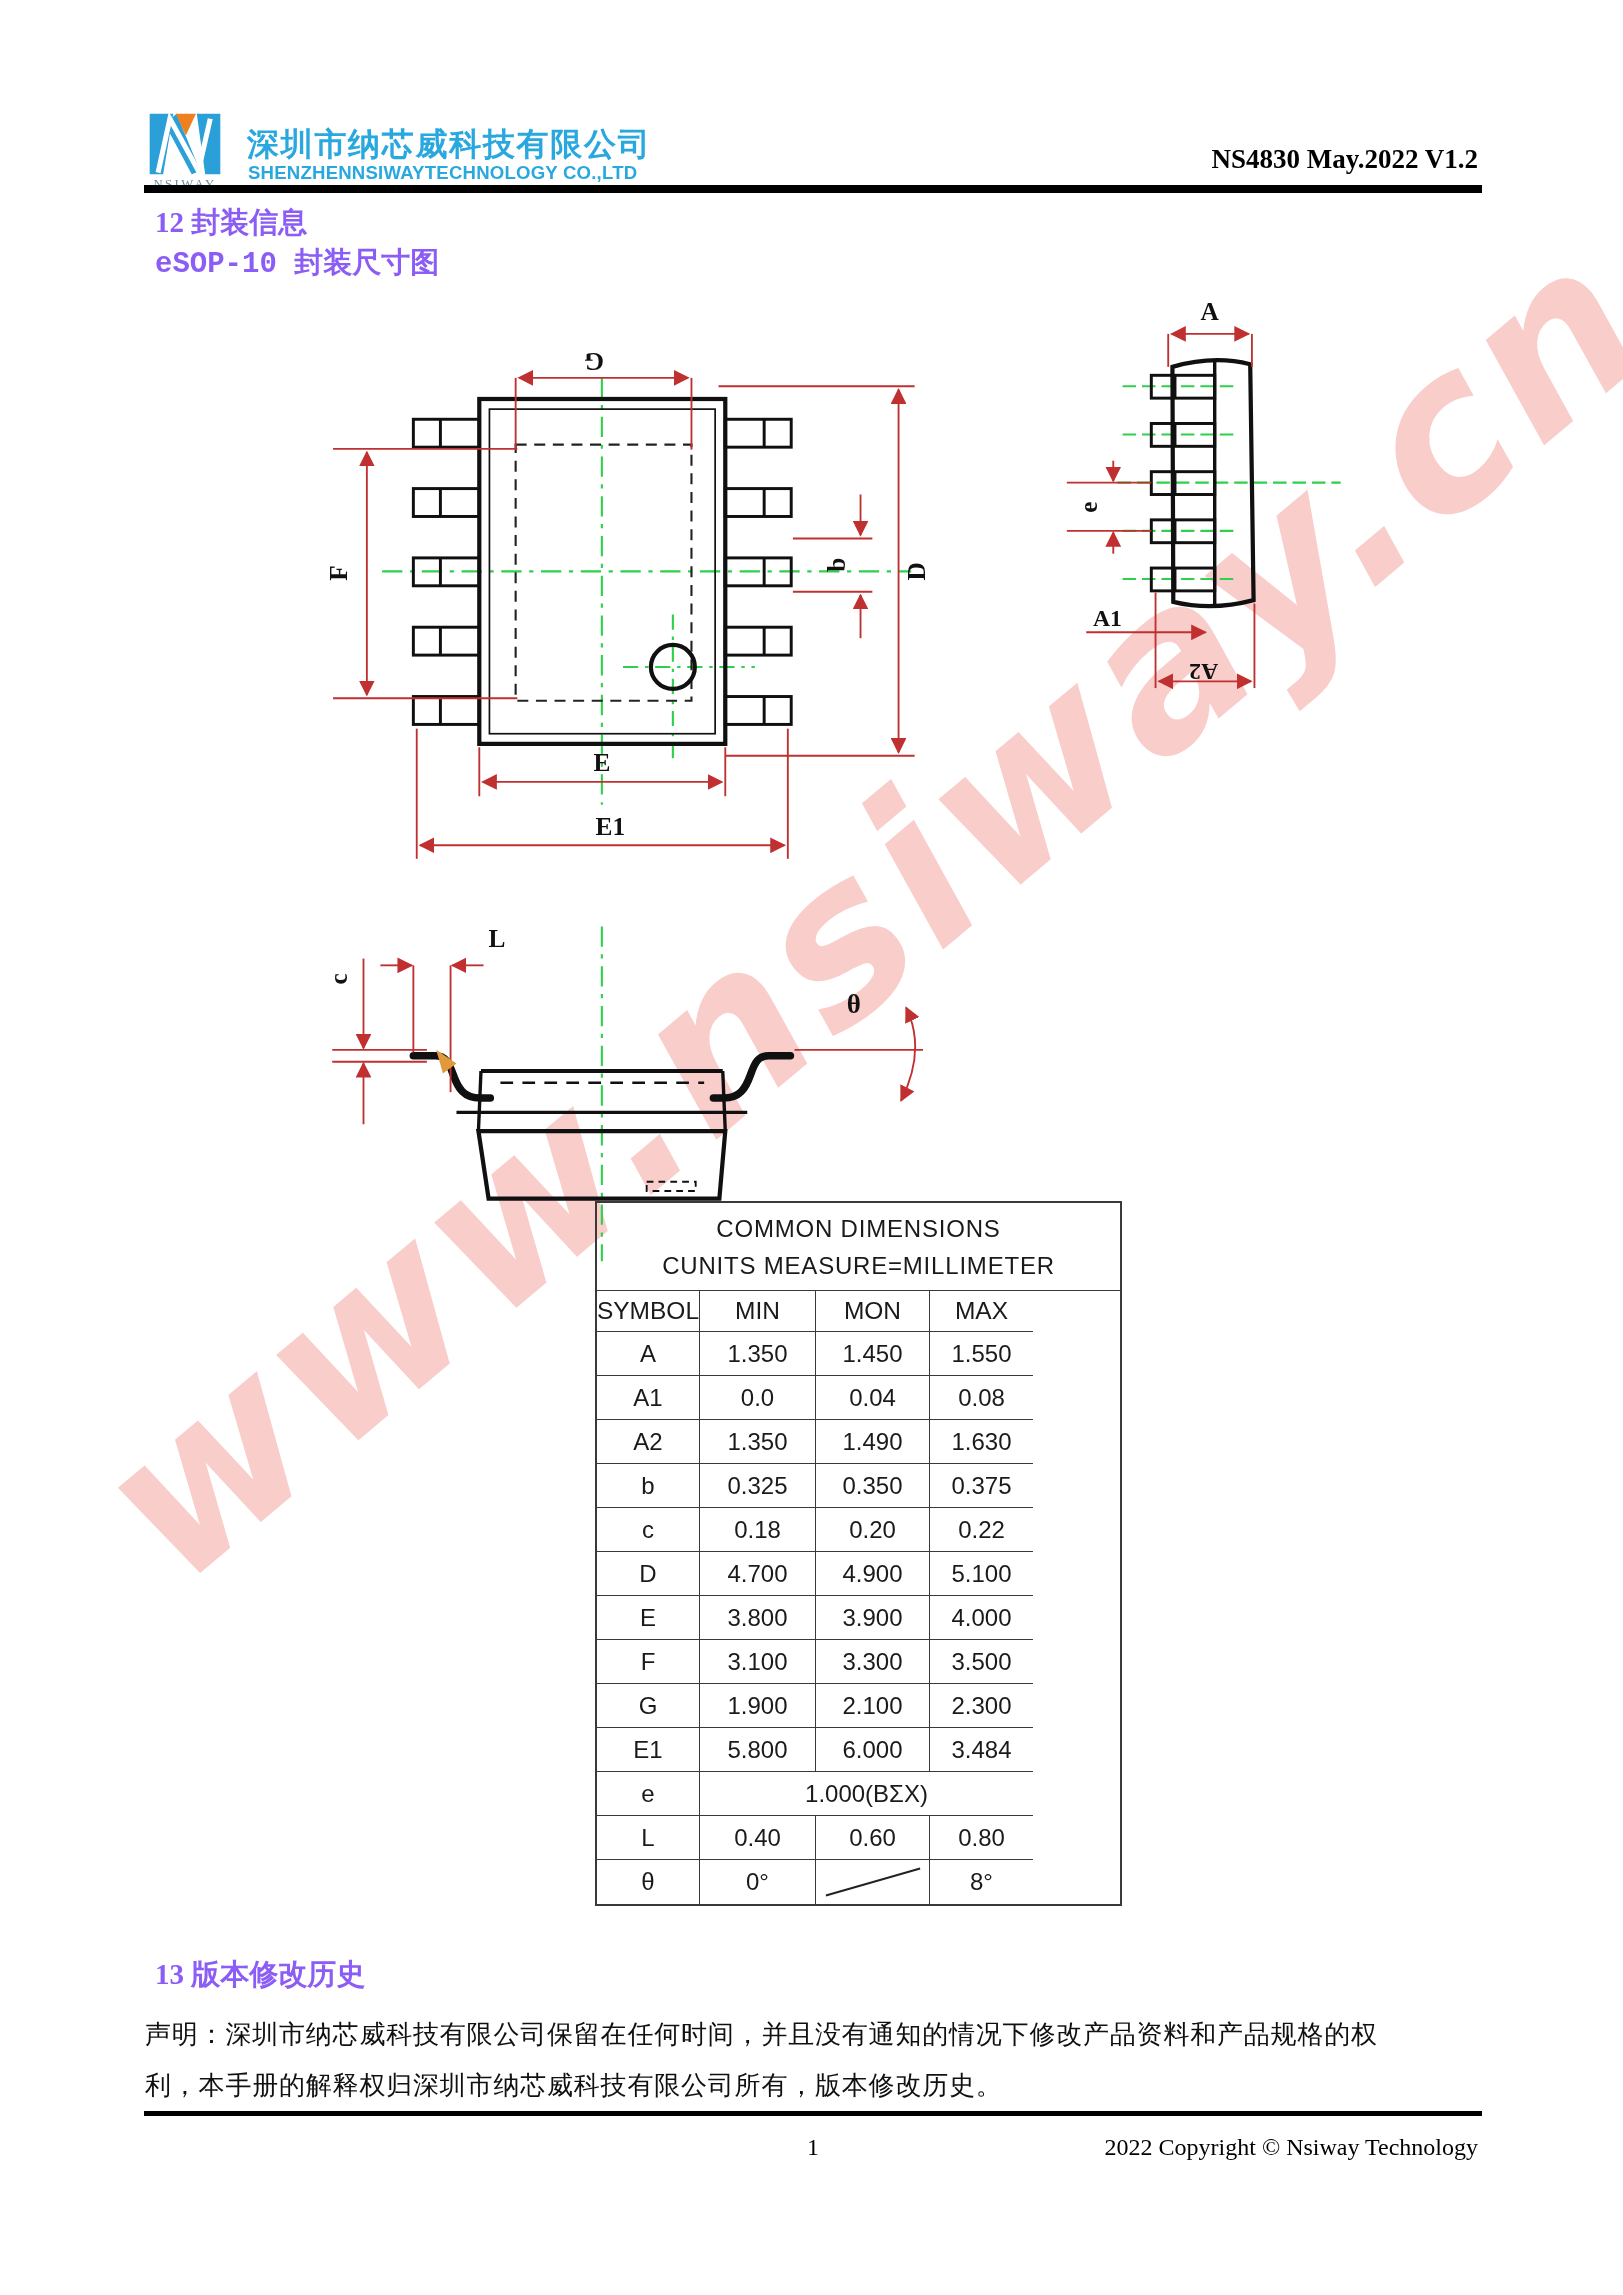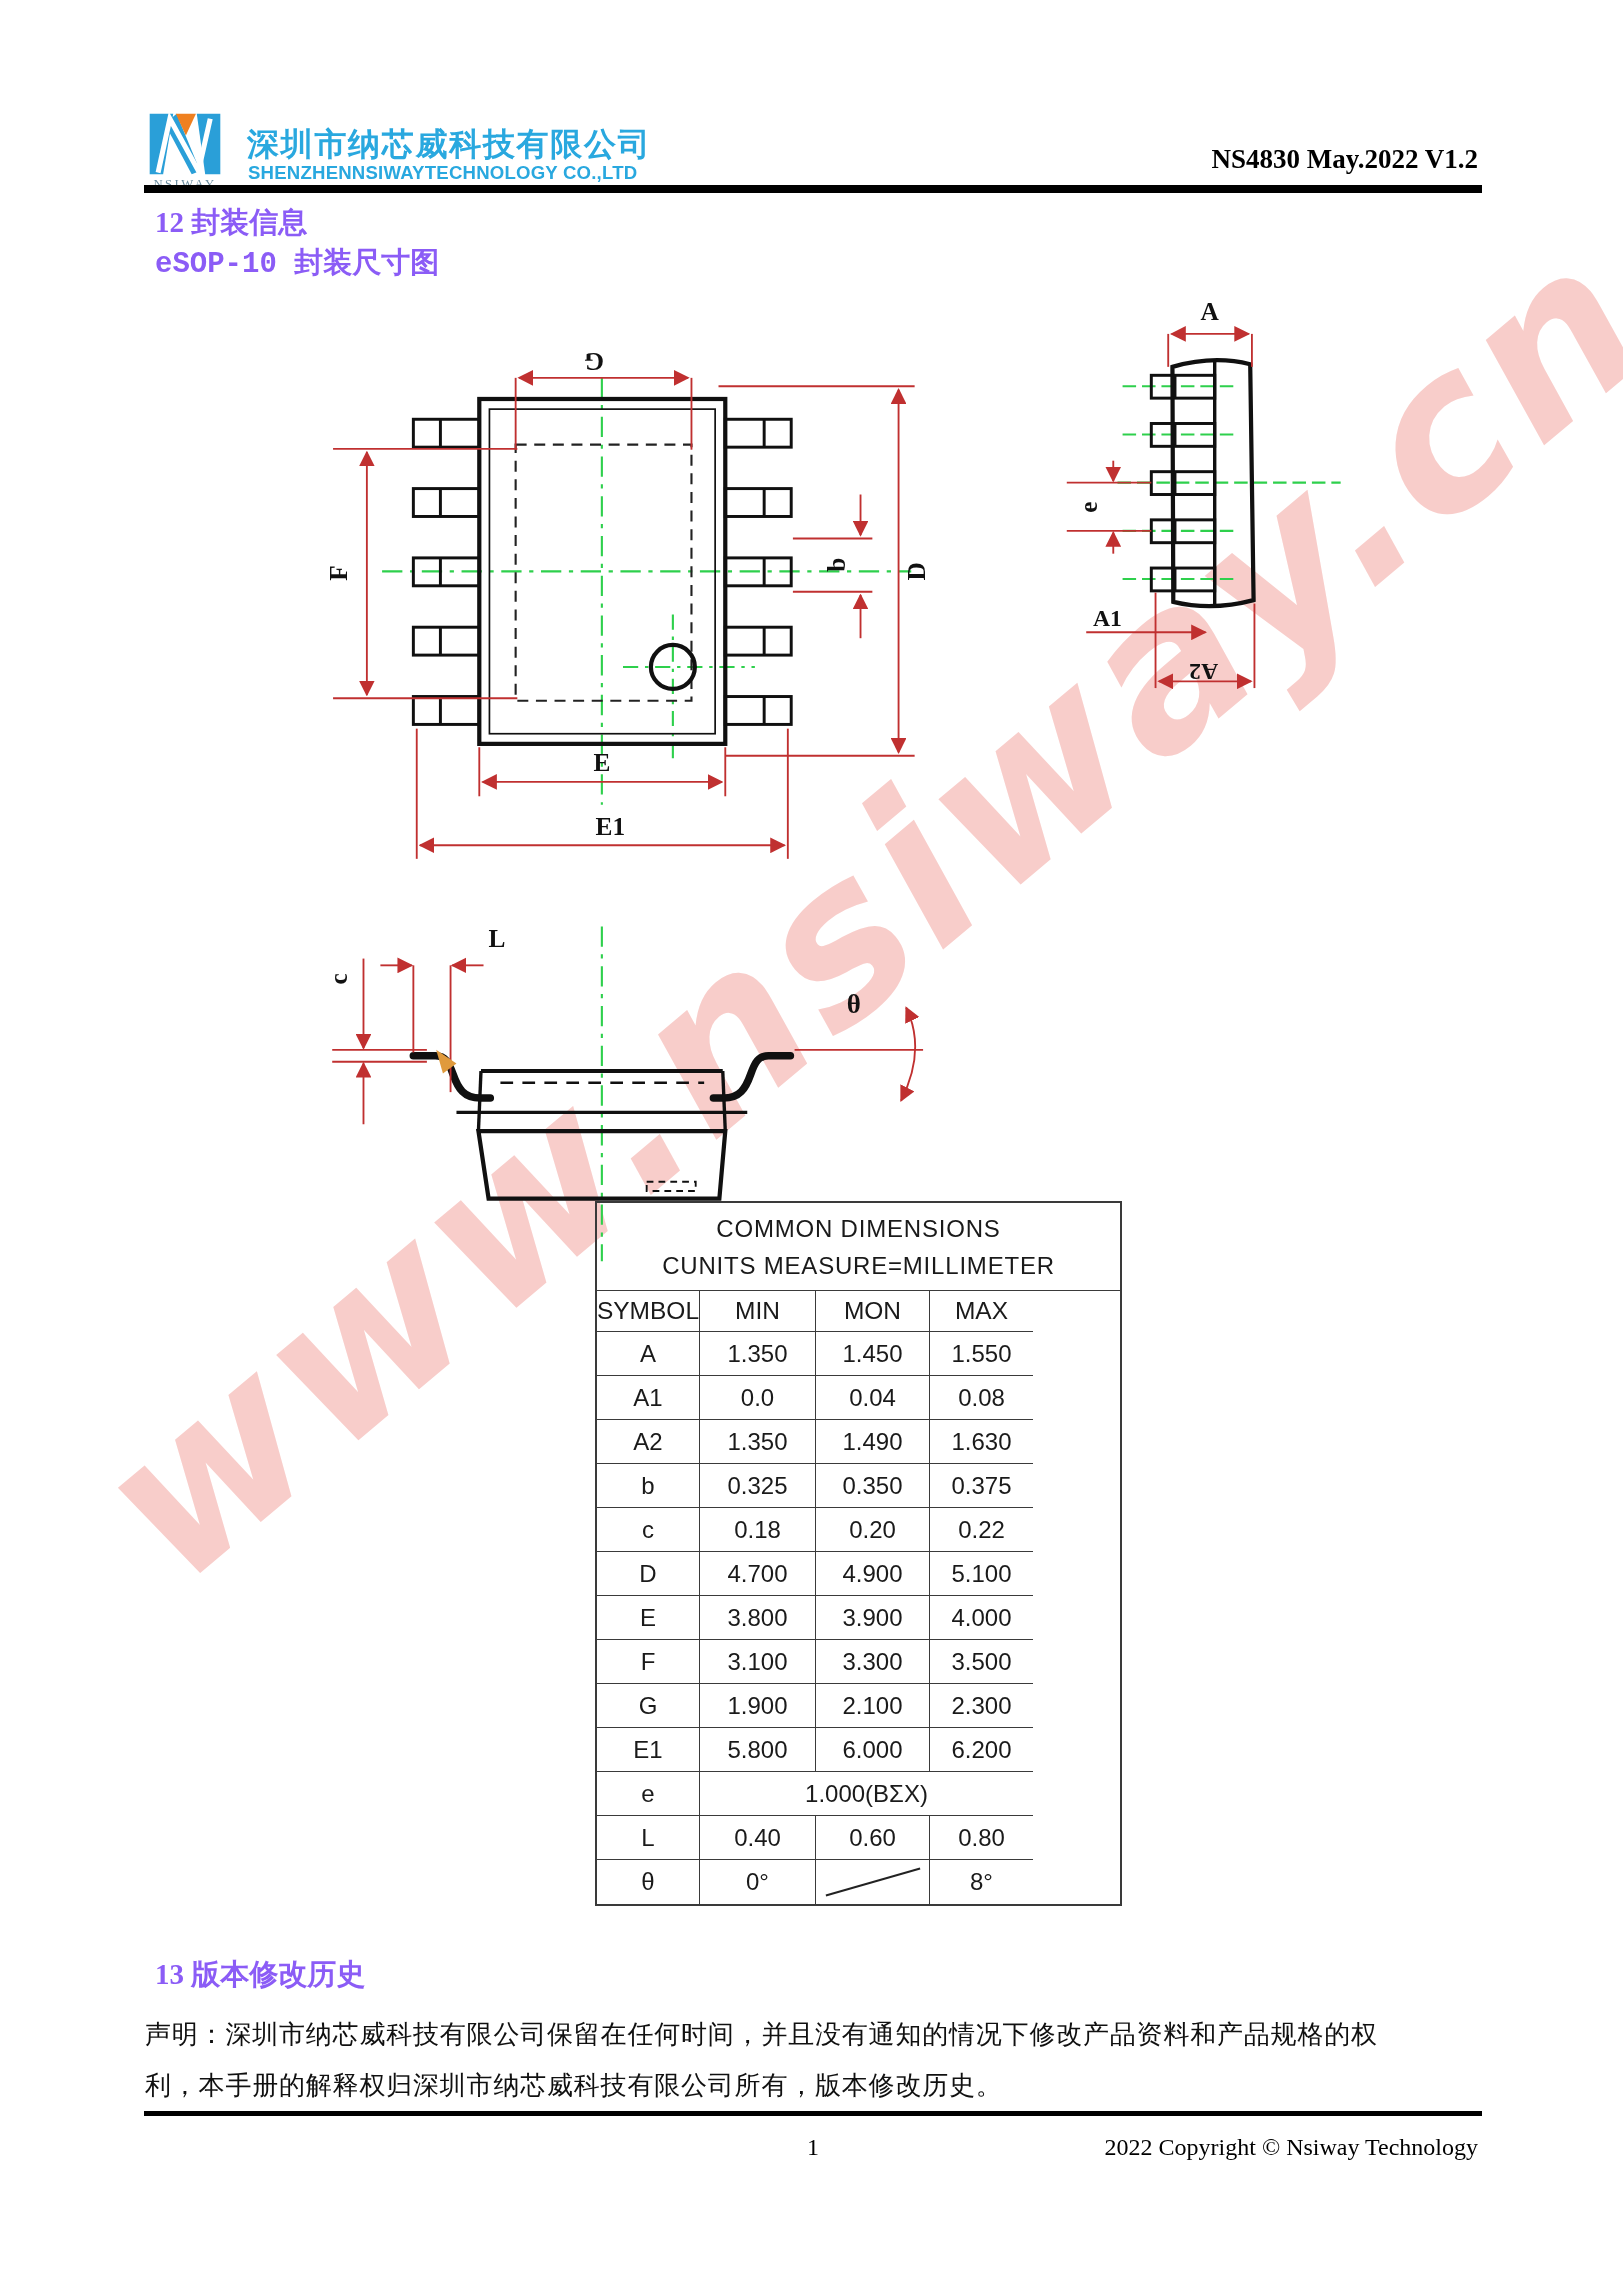--- a/index.html
+++ b/index.html
@@ -295,21 +295,21 @@
         <div class="t-row">
           <div>G</div>
           <div>1.900</div>
           <div>2.100</div>
           <div>2.300</div>
         </div>
         <div class="t-row">
           <div>E1</div>
           <div>5.800</div>
           <div>6.000</div>
-          <div>6.200</div>
+          <div>3.484</div>
         </div>
         <div class="t-row">
           <div>e</div>
           <div class="t-span">1.000(BΣX)</div>
         </div>
         <div class="t-row">
           <div>L</div>
           <div>0.40</div>
           <div>0.60</div>
           <div>0.80</div>

